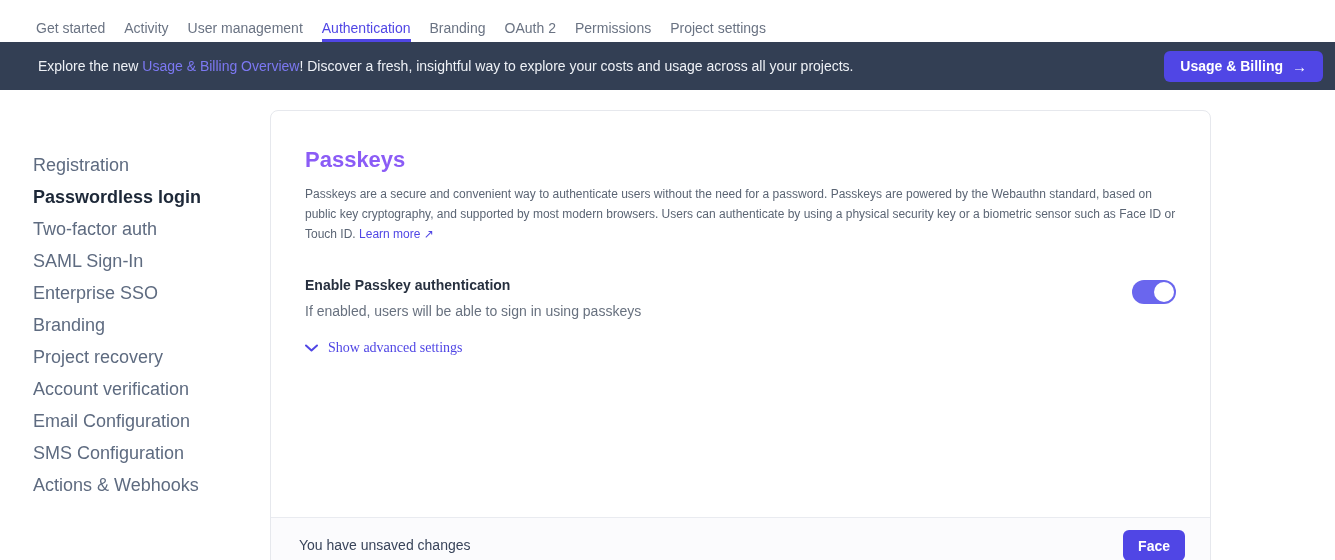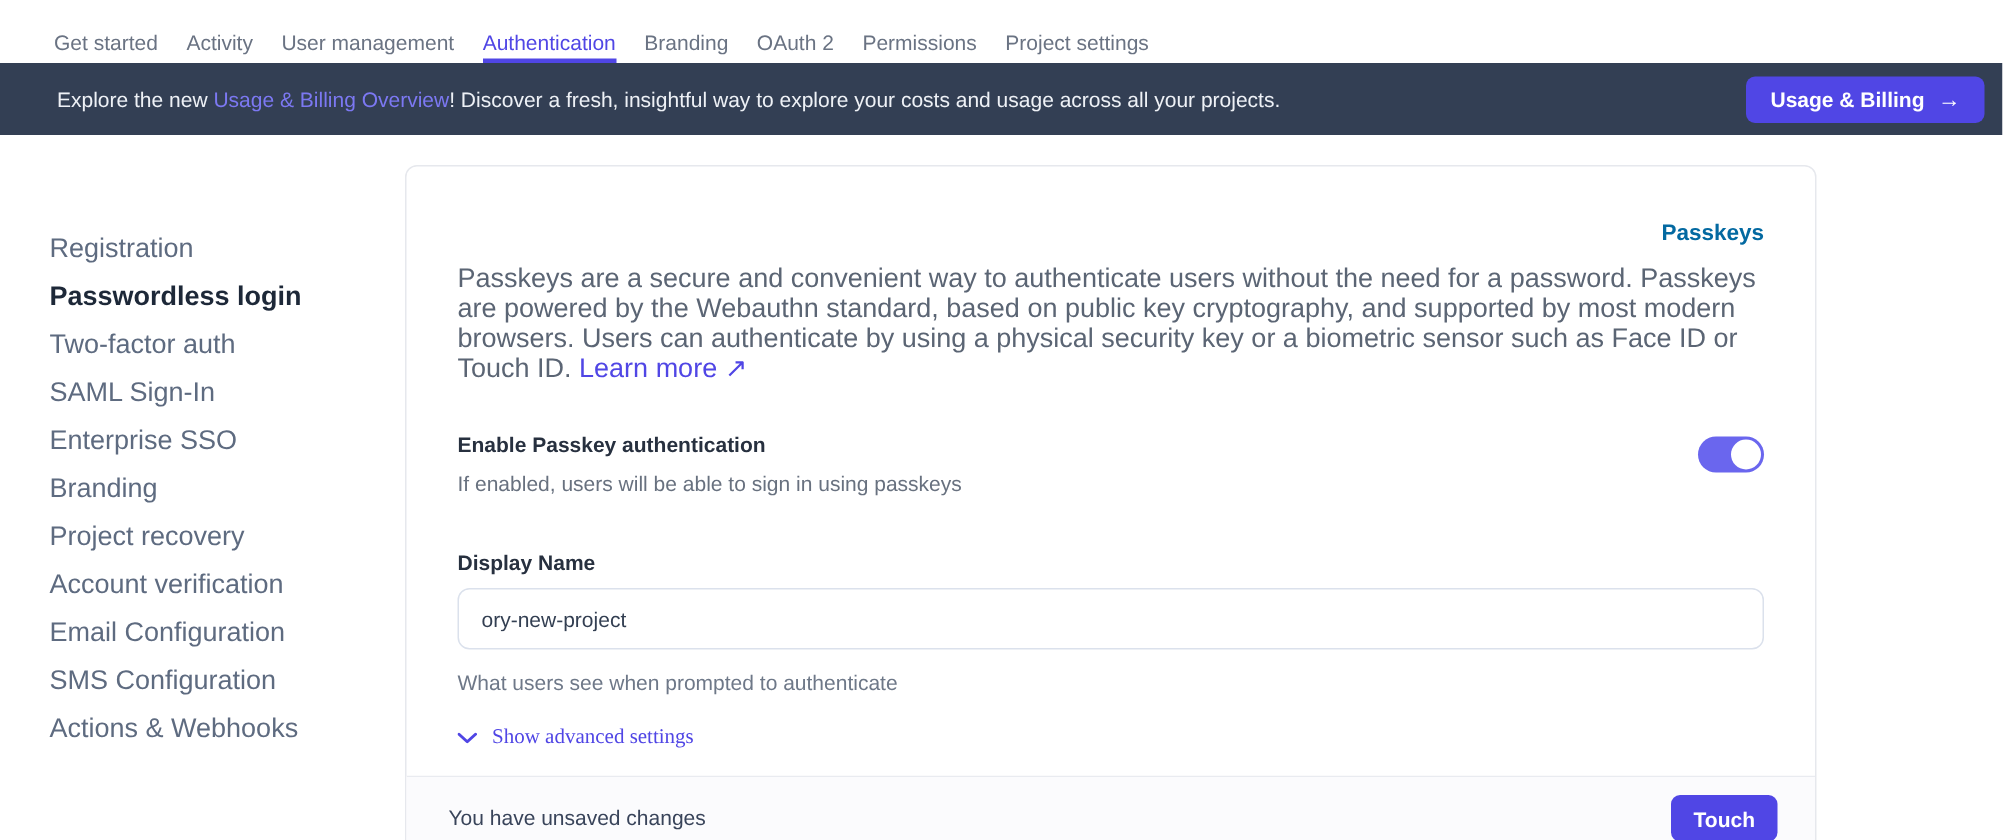--- a/index.html
+++ b/index.html
@@ -24,22 +24,22 @@
   .banner-btn .arrow { font-size:15px; font-weight:400; }
 
   
   .content { position:relative; height:470px; }
   .sidebar { position:absolute; left:33px; top:66px; width:220px; }
   .side-item { font-size:18px; color:#5e6b80; line-height:19px; margin-bottom:13px; cursor:pointer; white-space:nowrap; }
   .side-item.active { color:#1d2838; font-weight:700; }
 
   .card { position:absolute; left:270px; top:20px; width:941px; height:560px;
     background:#ffffff; border:1px solid #e6e8ed; border-radius:8px; padding:36px 34px 0 34px; }
-  .card h2 { font-size:15px; font-weight:700; color:#0369a1;text-align:right; }
-  .desc { margin-top:11px; font-size:18px; line-height:20px; color:#5b6574; }
+  .card h2 { font-size:22px; font-weight:700; color:#8b5cf6; }
+  .desc { margin-top:11px; font-size:12px; line-height:20px; color:#5b6574; }
   .desc a { color:var(--accent); text-decoration:none; cursor:pointer; }
 
   .toggle-row { margin-top:33px; display:flex; justify-content:space-between; align-items:flex-start; }
   .row-title { font-size:14px; font-weight:700; color:#27303f; }
   .row-help { margin-top:10px; font-size:14px; color:#68717f; }
   .toggle { width:44px; height:24px; border-radius:12px; background:var(--toggle-on); position:relative;
     cursor:pointer; margin-top:3px; flex-shrink:0; }
   .toggle .knob { position:absolute; right:2px; top:2px; width:20px; height:20px; border-radius:50%;
     background:#ffffff; }
 
@@ -114,33 +114,28 @@
       <div class="toggle-row">
         <div>
           <div class="row-title">Enable Passkey authentication</div>
           <div class="row-help">If enabled, users will be able to sign in using passkeys</div>
         </div>
         <div class="toggle">
           <div class="knob"></div>
         </div>
       </div>
 
-      <div class="field">
-        <label>Display Name</label>
-        <input type="text" value="ory-new-project" style="">
-        <div class="field-help">What users see when prompted to authenticate</div>
-      </div>
 
       <div class="advanced">
         <svg width="13" height="8" viewBox="0 0 13 8" fill="none">
           <path d="M1 1.5 L6.5 6.5 L12 1.5" stroke="#5046e5" stroke-width="2" stroke-linecap="round" stroke-linejoin="round"></path>
         </svg>
         <span>Show advanced settings</span>
       </div>
 
       <div class="card-footer">
         <span class="footer-status">You have unsaved changes</span>
-        <button class="save-btn">Touch</button>
+        <button class="save-btn">Face</button>
       </div>
     </main>
 
   </div>
 </div>
 
 </body></html>

